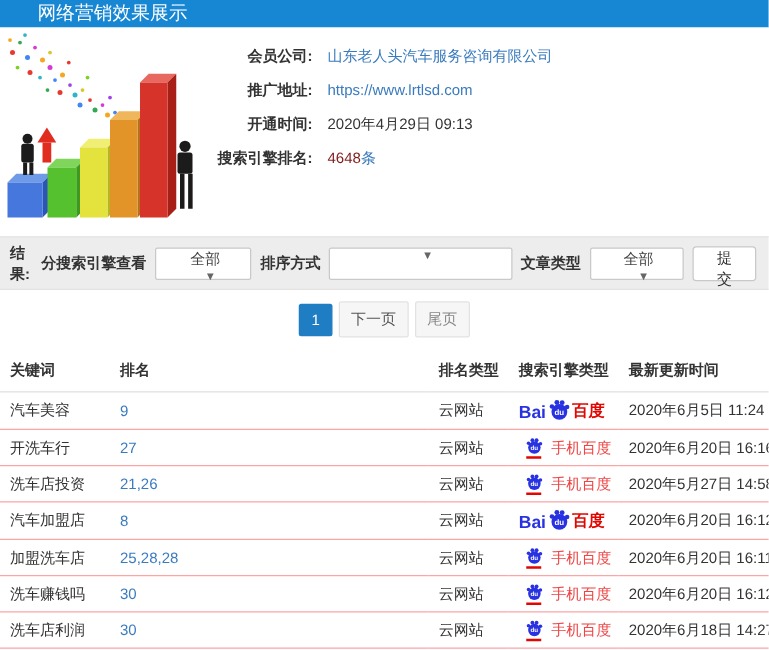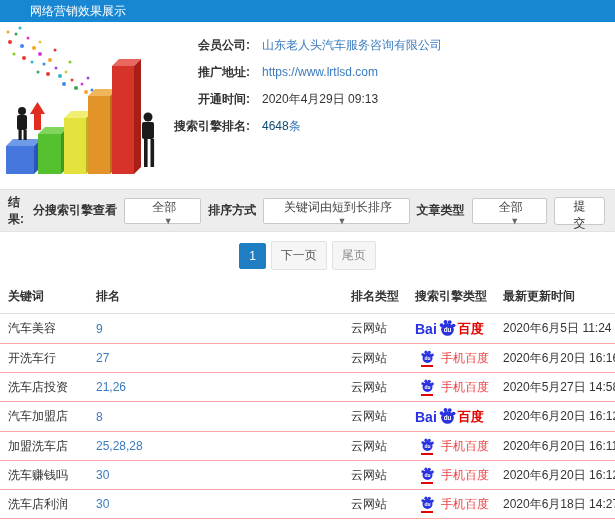--- a/index.html
+++ b/index.html
@@ -4,30 +4,30 @@
 <style>
   * { box-sizing: border-box; }
   html,body { margin:0; padding:0; }
   body {
     width:615px; height:520px; overflow:hidden;
     font-family:"Liberation Sans","DejaVu Sans",sans-serif;
     font-size:12px; color:#333; background:#fff;
   }
   
   .topbar { height:22px; background:#1787d3; color:#fff; line-height:22px;
-            padding-left:30px; font-size:12px; }
+            padding-left:30px; font-size:15px; }
   
   .info-section { display:flex; height:167px; background:#fff; }
   .illustration { width:168px; height:167px; flex:0 0 168px; }
   .info-fields { padding-top:15px; flex:1; }
   .info-row { display:flex; margin-bottom:11px; line-height:16px; }
   .info-label { width:82px; text-align:right; font-weight:bold; color:#333; flex:0 0 82px; }
   .info-value { margin-left:12px; }
   .link { color:#3a7bbe; cursor:pointer; }
-  .rank-count { color:#0c4a6e; }
+  .rank-count { color:#7f1d1d; }
   .rank-unit { color:#3a7bbe; }
   
   .filter-bar { height:43px; background:#ededed; display:flex; align-items:center;
                 padding:0 10px 0 8px; border-top:1px solid #e3e3e3; border-bottom:1px solid #e3e3e3; }
   .result-label { font-weight:bold; }
   .filter-controls { margin-left:auto; display:flex; align-items:center; gap:7px; }
   .filter-label { font-weight:bold; white-space:nowrap; }
   .select { background:#fff; border:1px solid #c9c9c9; border-radius:2px; height:26px;
             display:flex; align-items:center; justify-content:space-between;
             padding:0 7px 0 10px; color:#444; cursor:pointer; white-space:nowrap;flex-direction:column; }
@@ -175,21 +175,20 @@
 <div class="filter-bar">
   <span class="result-label">结果:</span>
   <div class="filter-controls">
     <span class="filter-label">分搜索引擎查看</span>
     <div class="select sel-engine">
       <span>全部</span>
       <span class="caret">▼</span>
     </div>
     <span class="filter-label">排序方式</span>
     <div class="select sel-sort">
-      <span>关键词由短到长排序</span>
       <span class="caret">▼</span>
     </div>
     <span class="filter-label">文章类型</span>
     <div class="select sel-type">
       <span>全部</span>
       <span class="caret">▼</span>
     </div>
     <button class="submit-btn">提交</button>
   </div>
 </div>

